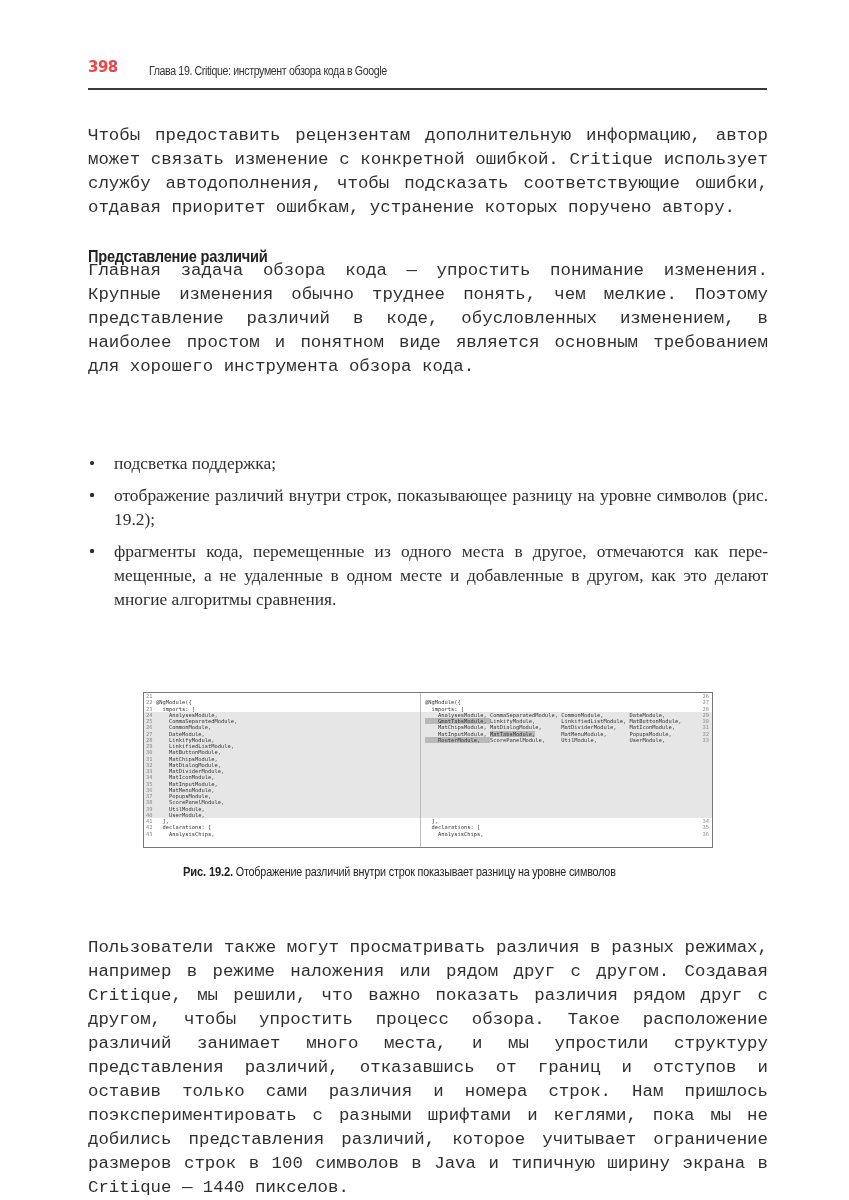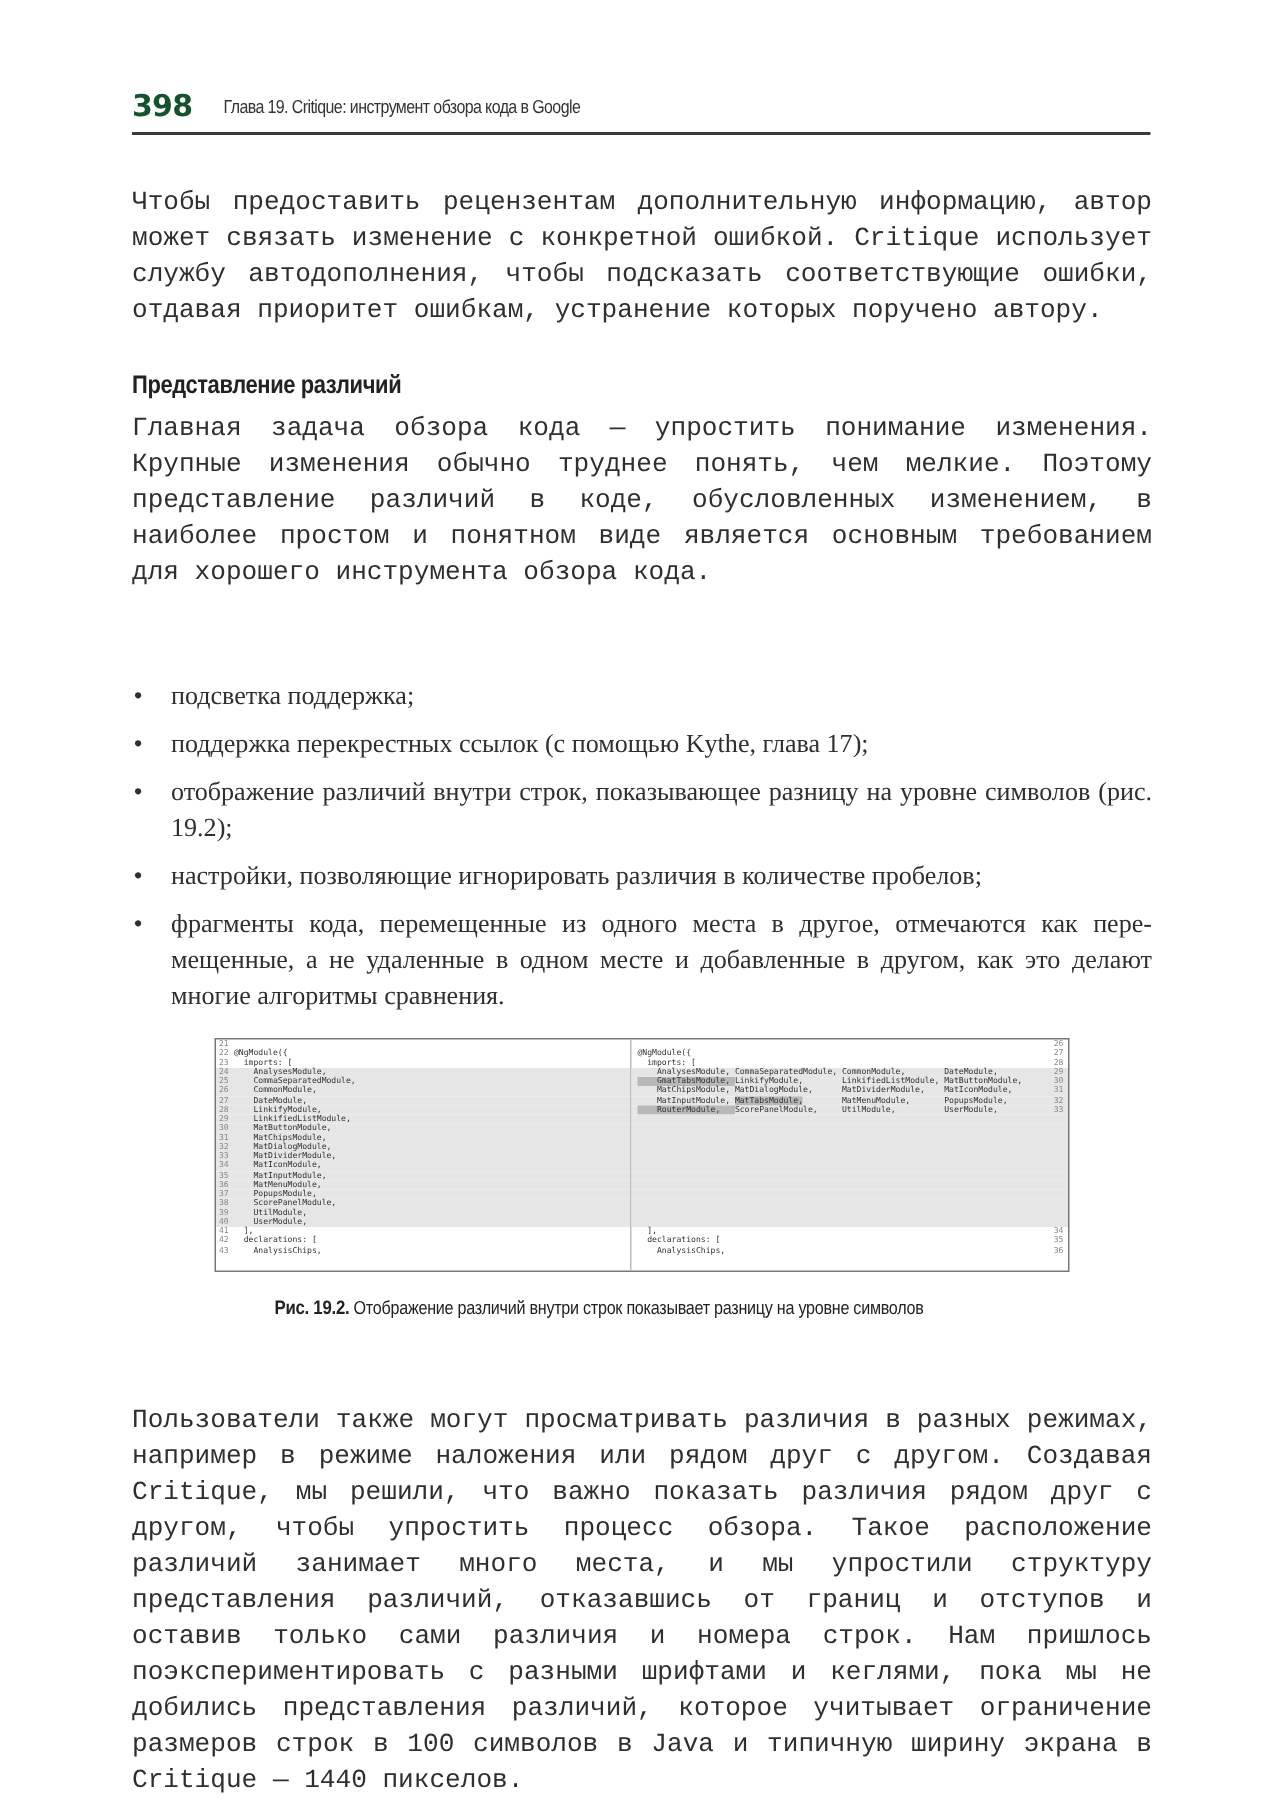--- a/index.html
+++ b/index.html
@@ -1,26 +1,26 @@
 <!DOCTYPE html>
 <html><head>
   <meta charset="utf-8">
   <style>
     html, body { margin: 0; padding: 0; background: #ffffff; }
     body { width: 849px; height: 1200px; position: relative; overflow: hidden; }
     .page { position: absolute; left: 0; top: 0; width: 849px; height: 1200px; background: #fff; color: #2b2b2b; }
 
     .header { position: absolute; left: 88px; top: 58px; width: 679px; height: 30px; border-bottom: 2px solid #3a3a3a; }
-    .page-num { position: absolute; left: 0; top: 0; font-family: "DejaVu Sans", sans-serif; font-weight: bold; font-size: 20px; letter-spacing: -0.5px; color: #14532d; }
+    .page-num { position: absolute; left: 0; top: 0; font-family: "DejaVu Sans", sans-serif; font-weight: bold; font-size: 15px; letter-spacing: -0.5px; color: #ef4444; }
     .running-head { position: absolute; left: 61px; top: 6px; font-family: "Liberation Sans", sans-serif; font-size: 12.5px; letter-spacing: -0.45px; color: #333; transform: scaleX(0.85); transform-origin: left center; white-space: nowrap; }
 
     .body-text { position: absolute; left: 88px; width: 680px; font-family: Liberation Mono, monospace; font-size: 17.4px; line-height: 24px; color: #2f2f2f; text-align: justify; text-align-last: left; }
     .p1 { top: 124px; }
     .h2 { position: absolute; left: 88px; top: 247px; font-family: "Liberation Sans", sans-serif; font-weight: bold; font-size: 17px; color: #222; transform: scaleX(0.86); transform-origin: left center; white-space: nowrap; letter-spacing: -0.3px; }
-    .p2 { top: 275px; }
+    .p2 { top: 259px; }
     .p3 { top: 375px; }
 
     .bullets { position: absolute; left: 88px; top: 451px; width: 680px; margin: 0; padding: 0; list-style: none; font-family: "Liberation Serif", serif; font-size: 17.4px; line-height: 24px; color: #2f2f2f; }
     .bullets li { position: relative; padding-left: 26px; margin-bottom: 8px; text-align: justify; text-align-last: left; }
     .bullets li .dot { position: absolute; left: 1px; top: 0; }
 
     .figure { position: absolute; left: 143px; top: 692px; width: 568px; height: 154px; border: 1.5px solid #777; background: #fff; overflow: hidden; font-family: "DejaVu Sans Mono", monospace; font-size: 5.4px; line-height: 6.25px; color: #333; }
     .fig-left { position: absolute; left: 0; top: 0; width: 276px; height: 100%; border-right: 1px solid #bbb; }
     .fig-right { position: absolute; left: 277px; top: 0; width: 291px; height: 100%; }
     .code-line { position: relative; height: 6.25px; white-space: pre; }
@@ -47,23 +47,23 @@
 
   <p class="body-text p1" style="margin:0">Чтобы предоставить рецензентам дополнительную информацию, автор может свя­зать изменение с конкретной ошибкой. Critique использует службу автодополнения, чтобы подсказать соответствующие ошибки, отдавая приоритет ошибкам, устранение которых поручено автору.</p>
 
   <div class="h2">Представление различий</div>
 
   <p class="body-text p2" style="margin:0">Главная задача обзора кода — упростить понимание изменения. Крупные изменения обычно труднее понять, чем мелкие. Поэтому представление различий в коде, об­условленных изменением, в наиболее простом и понятном виде является основным требованием для хорошего инструмента обзора кода.</p>
 
 
   <ul class="bullets">
     <li><span class="dot">•</span><span>подсветка поддержка;</span></li>
-    <li><span class="dot">•</span><span>поддержка перекрестных ссылок (с помощью Kythe, глава 17);</span></li>
+    <li><span class="dot">•</span></li>
     <li><span class="dot">•</span><span>отображение различий внутри строк, показывающее разницу на уровне символов (рис. 19.2);</span></li>
-    <li><span class="dot">•</span><span>настройки, позволяющие игнорировать различия в количестве пробелов;</span></li>
+    <li><span class="dot">•</span></li>
     <li><span class="dot">•</span><span>фрагменты кода, перемещенные из одного места в другое, отмечаются как пере­мещенные, а не удаленные в одном месте и добавленные в другом, как это делают многие алгоритмы сравнения.</span></li>
   </ul>
 
   <div class="figure">
     <div class="fig-left" id="fig-left">
         <div class="code-line"><span class="lnum">21</span><span></span></div>
         <div class="code-line"><span class="lnum">22</span><span>@NgModule({</span></div>
         <div class="code-line"><span class="lnum">23</span><span>  imports: [</span></div>
         <div class="code-line changed"><span class="lnum">24</span><span>    AnalysesModule,</span></div>
         <div class="code-line changed"><span class="lnum">25</span><span>    CommaSeparatedModule,</span></div>

